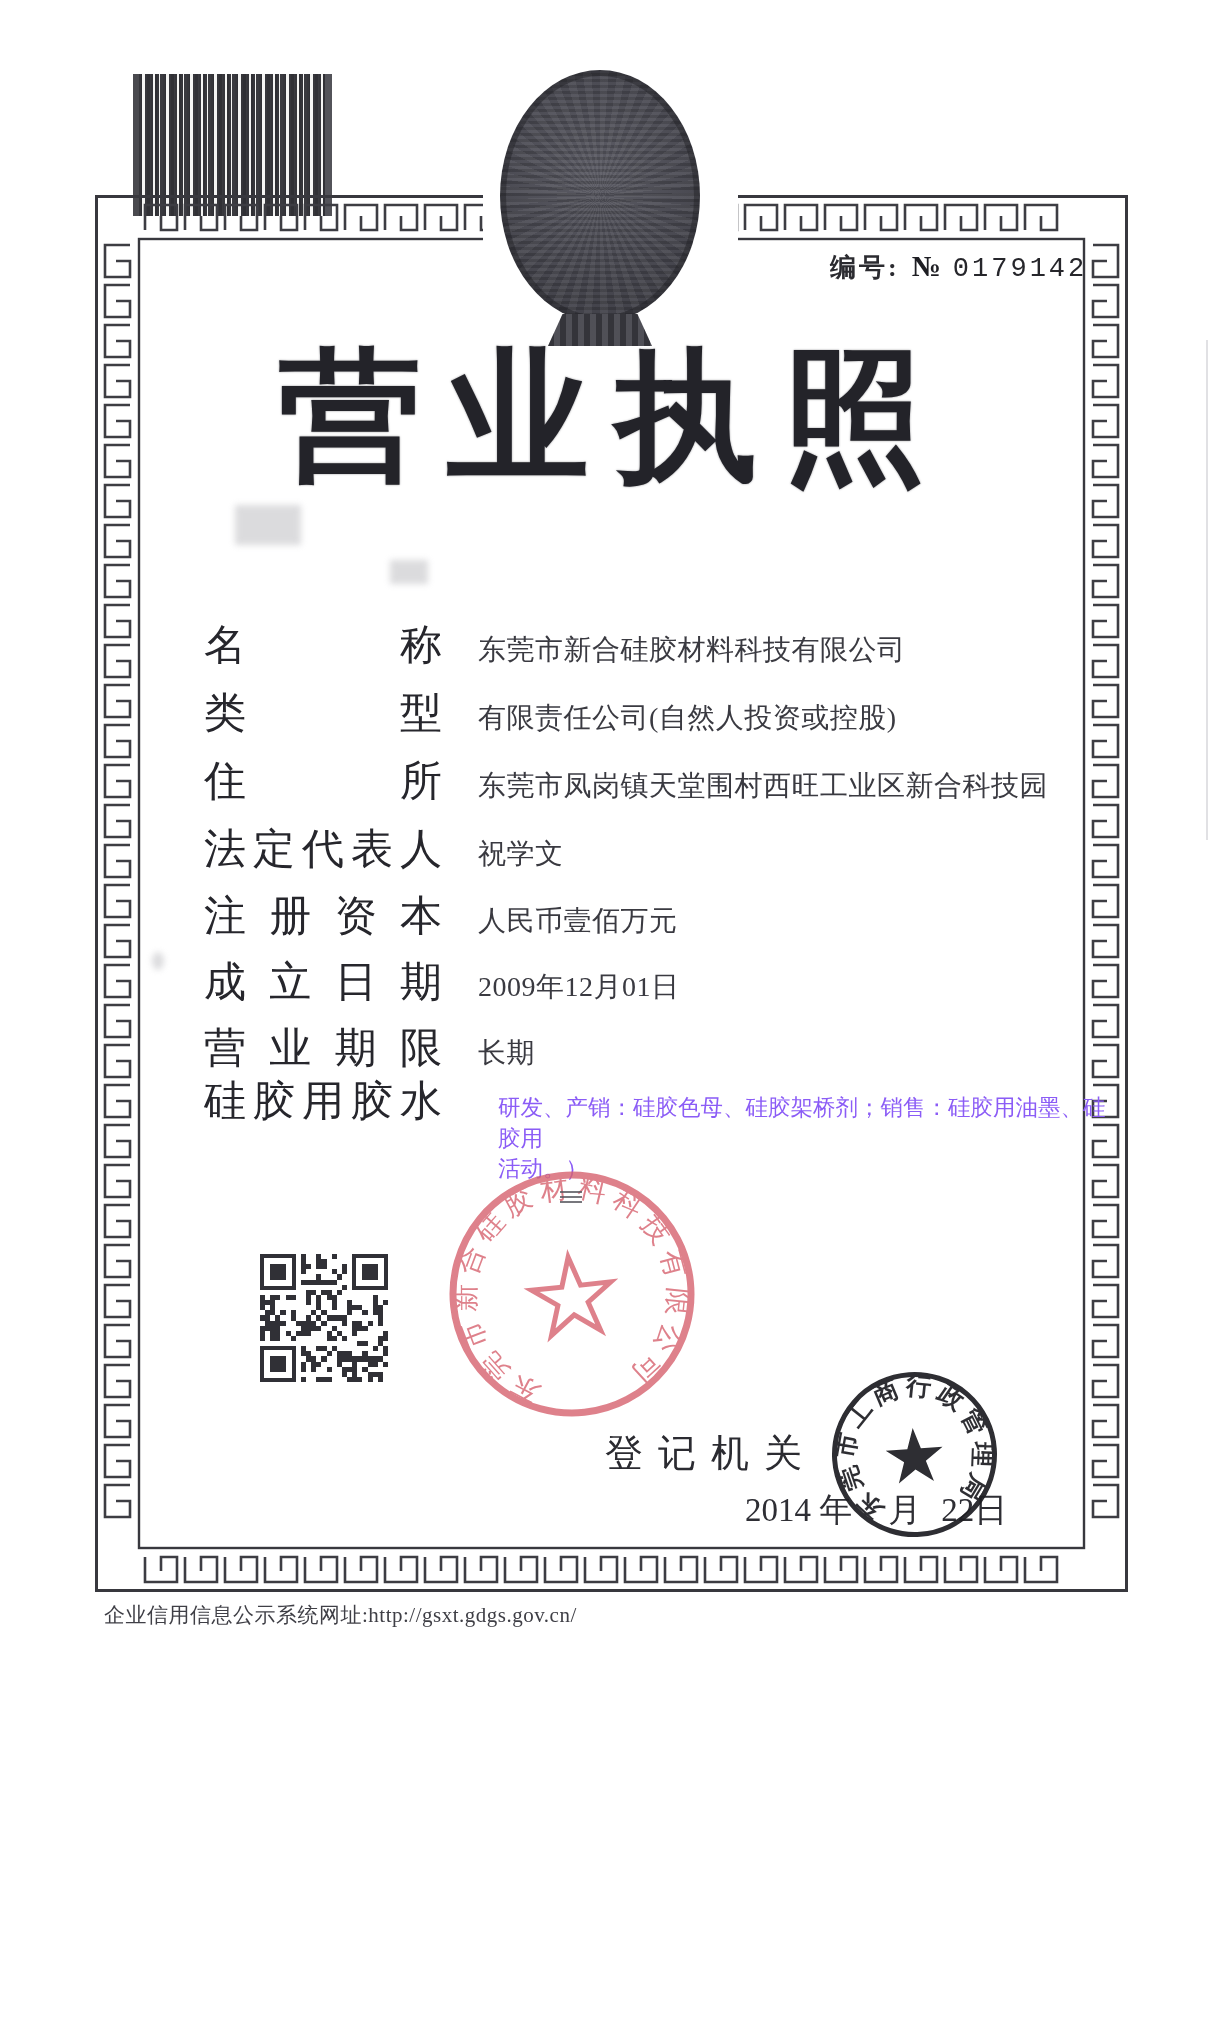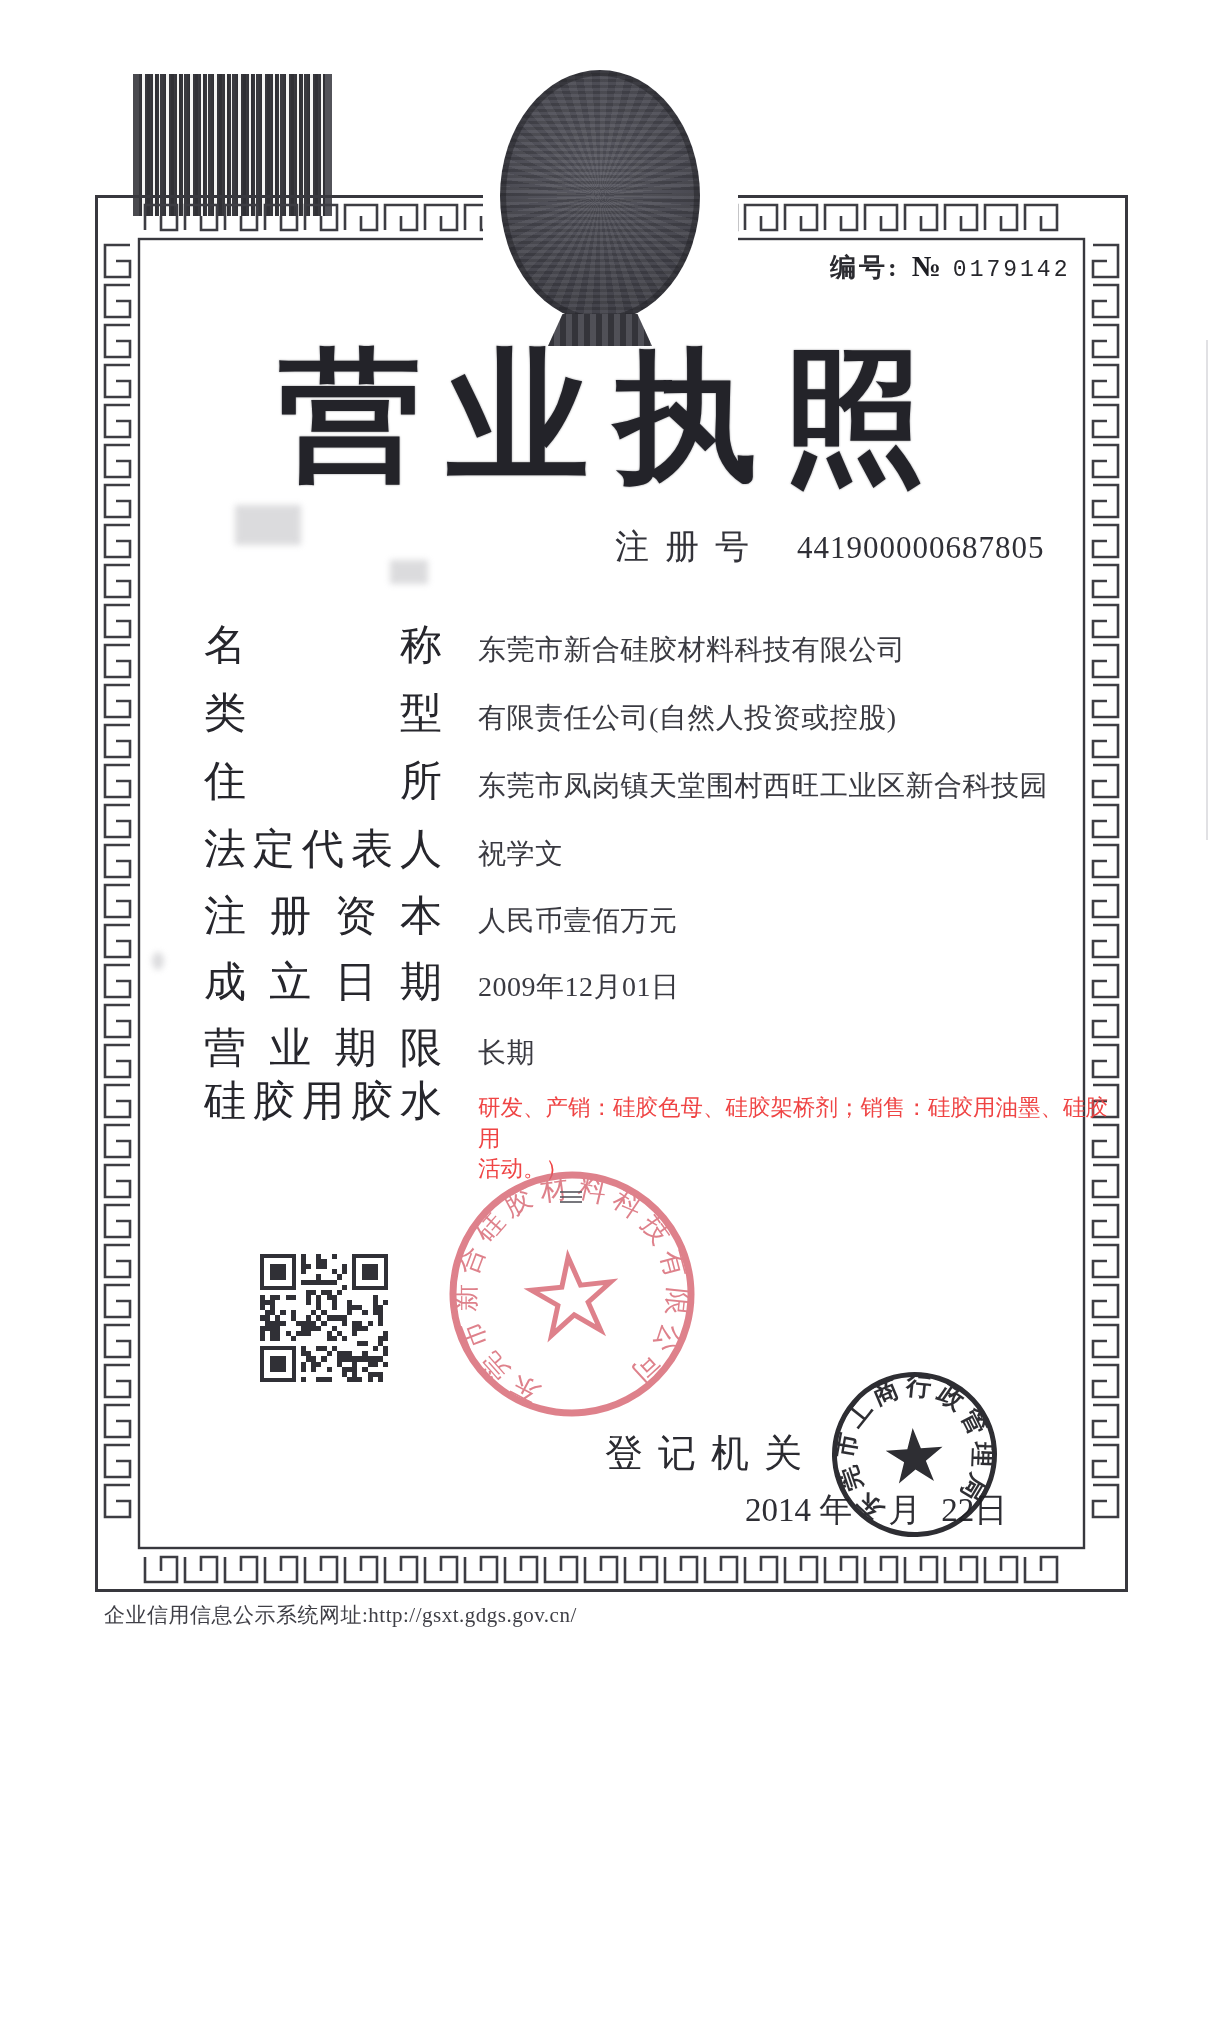--- a/index.html
+++ b/index.html
@@ -27,39 +27,39 @@
     clip-path:polygon(0 100%,14% 0,86% 0,100% 100%);
     background-image:repeating-linear-gradient(90deg,rgba(0,0,0,.25) 0 6px,rgba(255,255,255,.06) 6px 12px);}
 
   
   .frame{position:absolute;left:95px;top:195px;}
 
   
   .serial{position:absolute;left:830px;top:250px;display:flex;align-items:baseline;gap:12px;}
   .serial .s-label{font-size:26px;font-weight:600;letter-spacing:3px;color:#2b2b30;}
   .serial .s-mark{font-size:29px;font-weight:700;color:#1e1e23;}
-  .serial .s-num{font-size:23px;letter-spacing:3px;color:#26262b;font-family:"Liberation Mono","DejaVu Sans Mono",monospace;}
+  .serial .s-num{font-size:27px;letter-spacing:3px;color:#26262b;font-family:"Liberation Mono","DejaVu Sans Mono",monospace;}
 
   
   .title{position:absolute;left:140px;top:322px;width:950px;text-align:center;
     font-size:142px;font-weight:900;letter-spacing:26px;color:#232329;
     font-family:"Liberation Sans","DejaVu Sans",sans-serif;
     text-shadow:0 0 2px rgba(35,35,41,.55);}
 
   
   .regline{position:absolute;left:615px;top:524px;display:flex;align-items:baseline;gap:32px;}
   .regline .r-label{font-size:34px;letter-spacing:16px;color:#33333a;}
   .regline .r-num{font-size:31px;letter-spacing:1px;color:#2f2f36;}
 
   
   .frow{position:absolute;left:204px;width:920px;display:flex;align-items:baseline;}
   .f-label{width:238px;font-size:42px;color:#26262c;text-align:justify;text-align-last:justify;
            font-weight:500;line-height:1.1;flex:none;}
   .f-value{margin-left:36px;font-size:28px;color:#3a3a41;letter-spacing:.5px;line-height:1.2;}
-  .f-lines{margin-left:36px;width:652px;font-size:22.5px;line-height:30.5px;color:#ef4444;}
+  .f-lines{margin-left:56px;width:652px;font-size:22.5px;line-height:30.5px;color:#8b5cf6;}
 
   
   .qr{position:absolute;left:258px;top:1252px;width:132px;height:132px;background:#fff;padding:2px;}
   .qr-grid{position:relative;width:128px;height:128px;display:grid;
            grid-template-columns:repeat(25,1fr);grid-template-rows:repeat(25,1fr);}
   .qr-grid i{background:#303036;}
   .qr-grid b{border:4.5px solid #303036;display:flex;align-items:center;justify-content:center;}
   .qr-grid b u{display:block;width:55%;height:55%;background:#303036;text-decoration:none;}
 
   
@@ -106,24 +106,20 @@
   <div class="emblem-base"></div>
 
   <div class="serial">
     <span class="s-label">编号:</span>
     <span class="s-mark">№</span>
     <span class="s-num">0179142</span>
   </div>
 
   <div class="title">营业执照</div>
 
-  <div class="regline">
-    <span class="r-label">注册号</span>
-    <span class="r-num">441900000687805</span>
-  </div>
 
   <div class="frow" style="top:622px">
     <div class="f-label">名称</div>
     <div class="f-value">东莞市新合硅胶材料科技有限公司</div>
   </div>
   <div class="frow" style="top:758px">
     <div class="f-label">住所</div>
     <div class="f-value">东莞市凤岗镇天堂围村西旺工业区新合科技园</div>
   </div>
   <div class="frow" style="top:690px">

